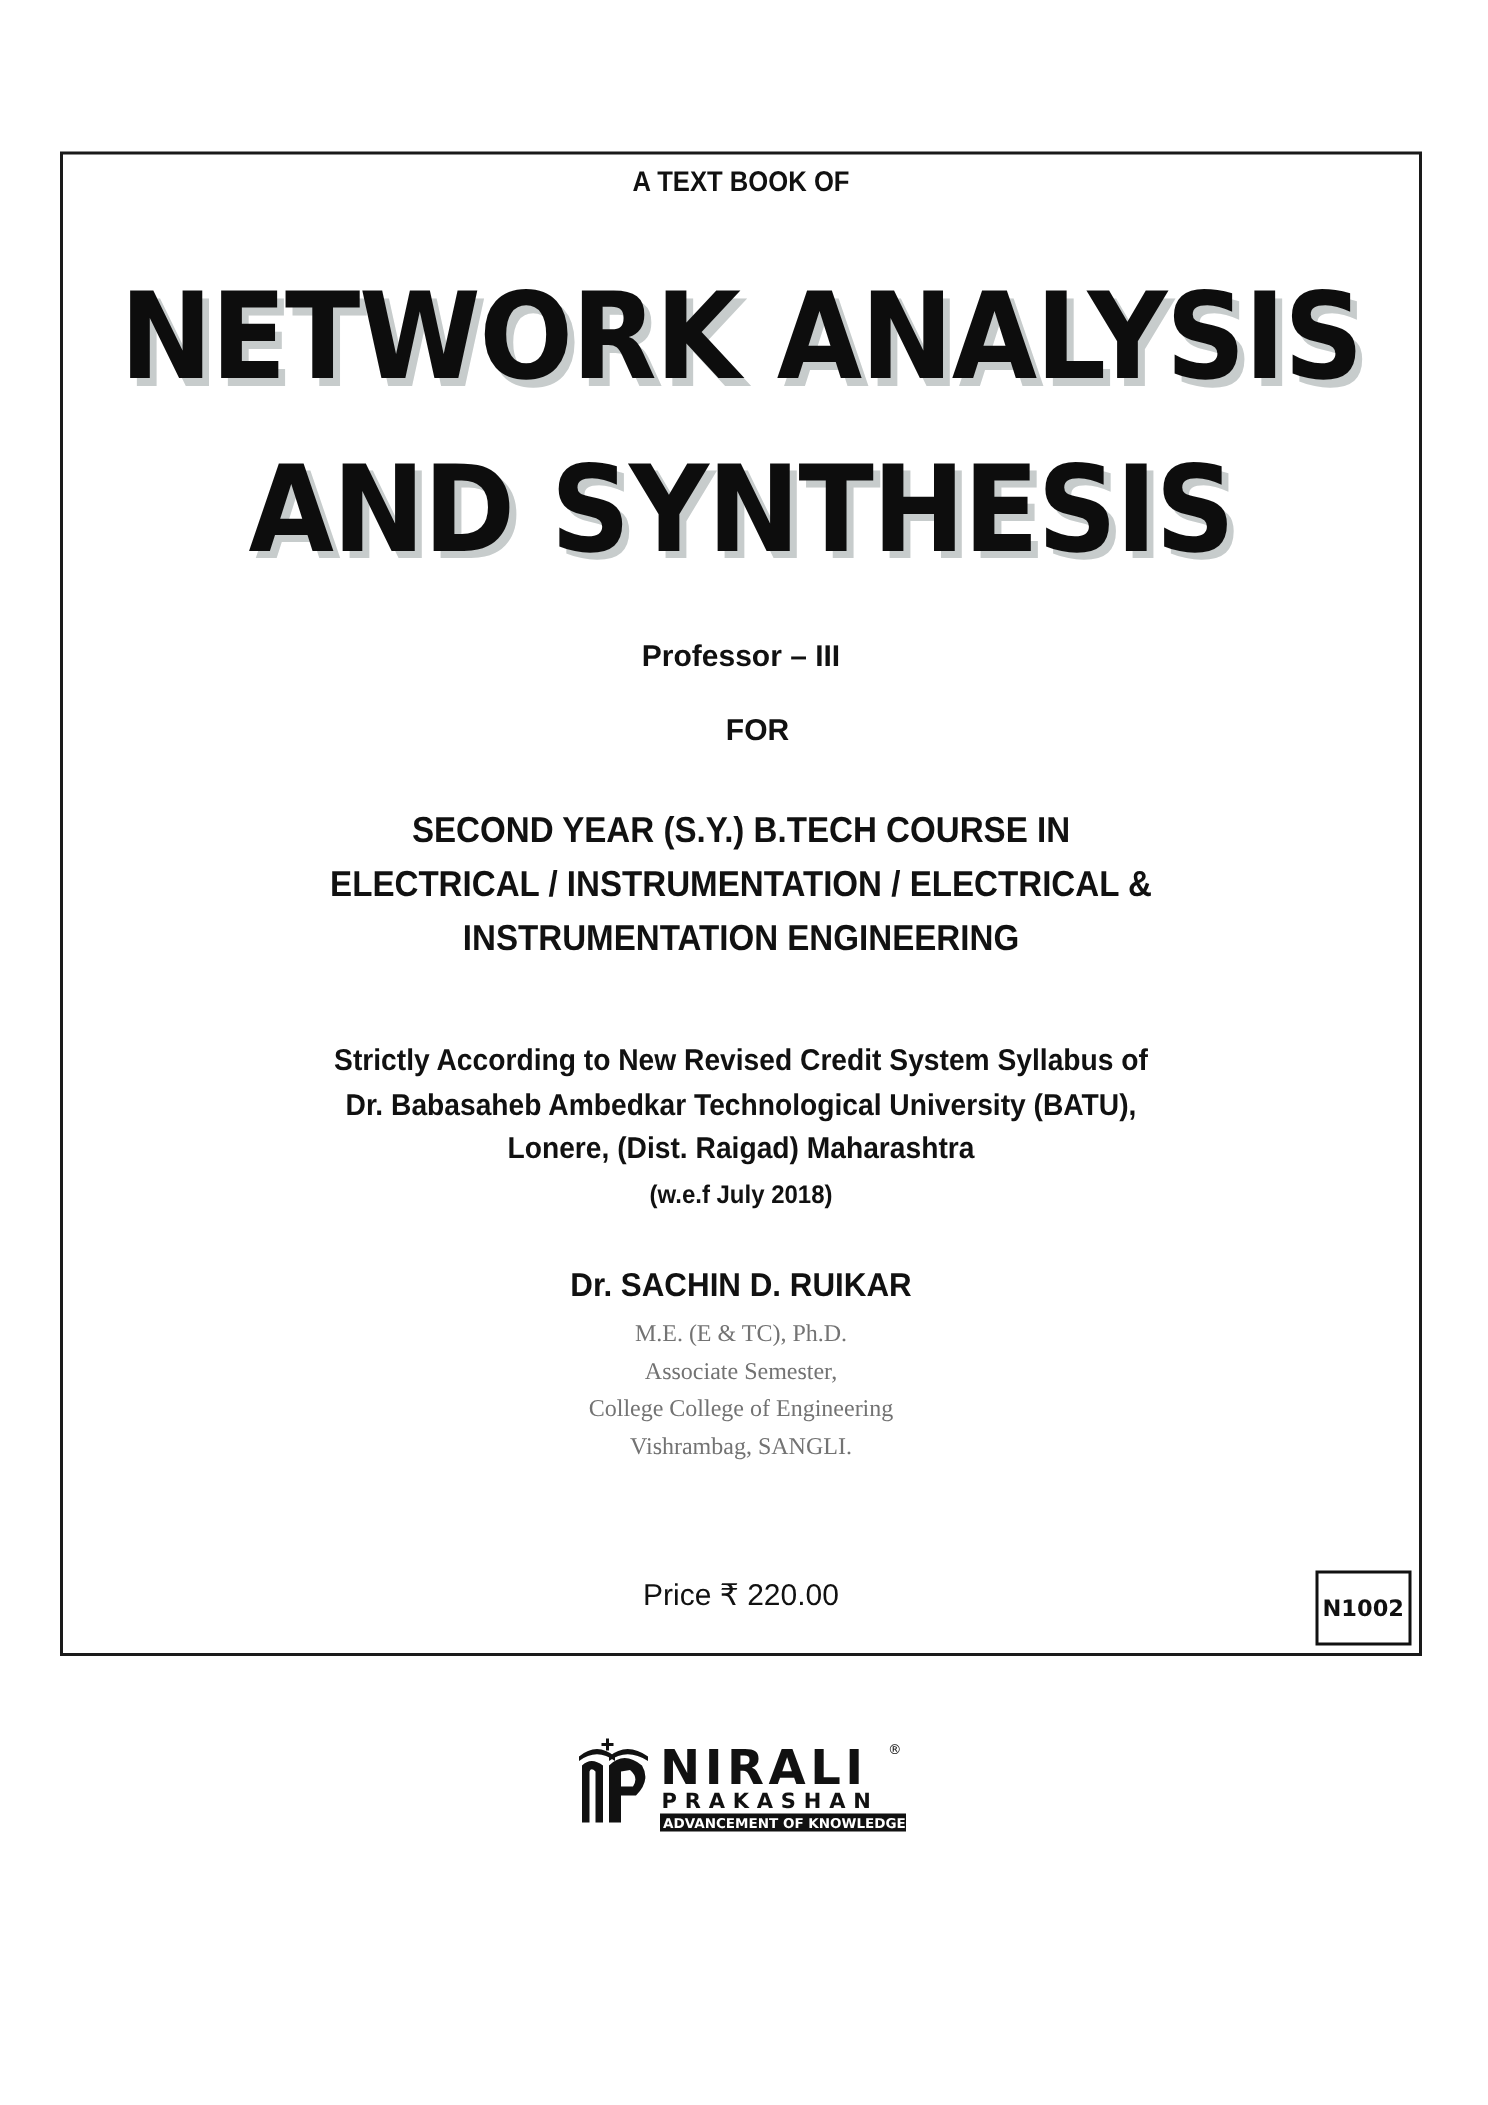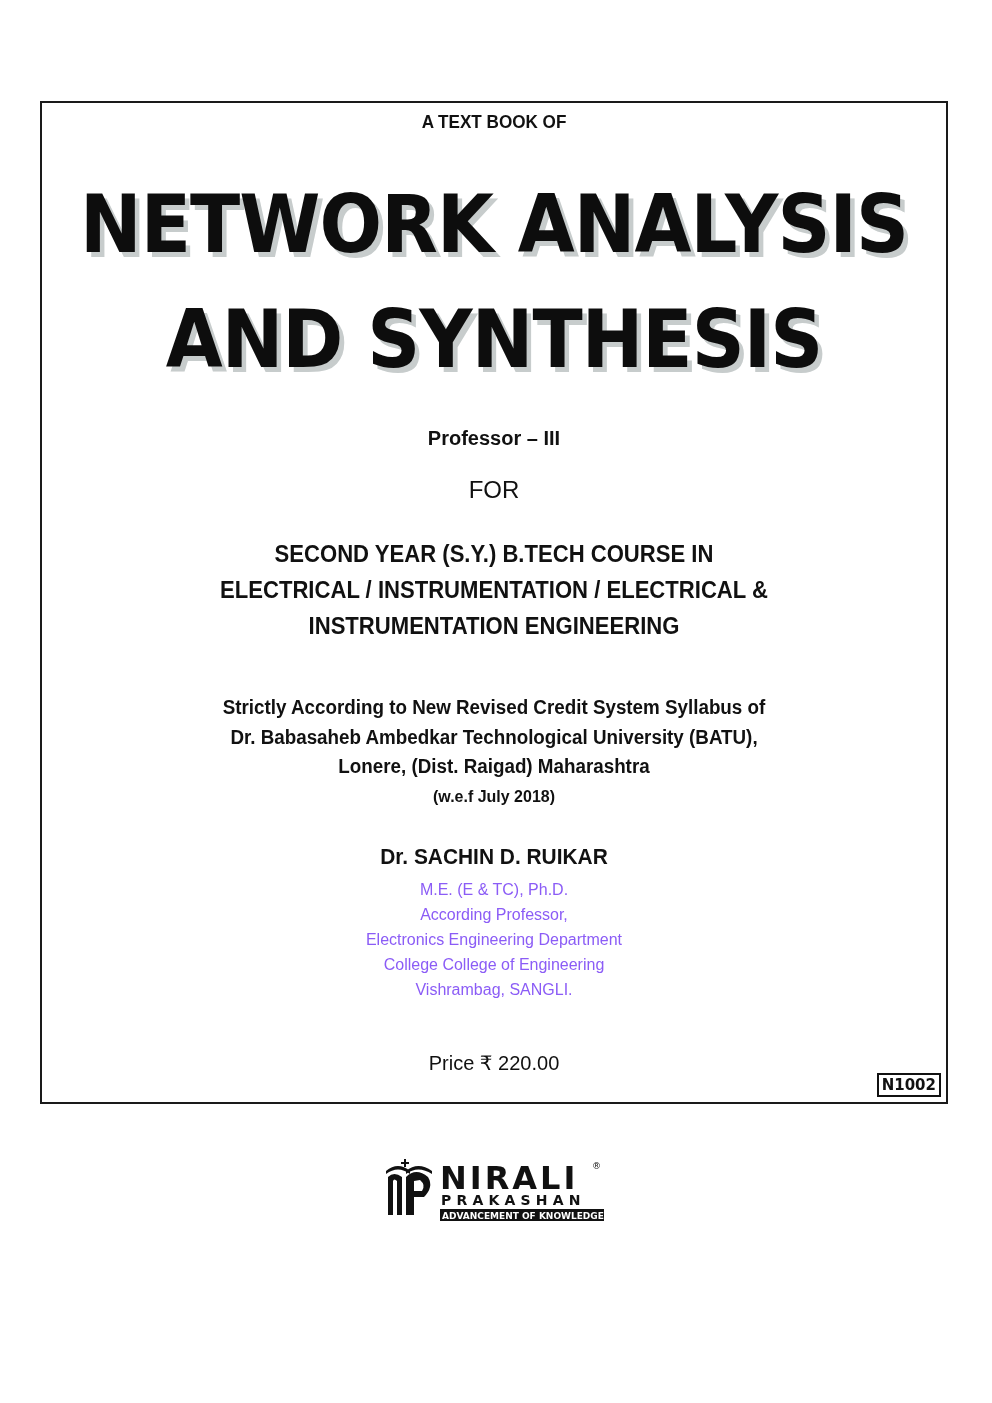--- a/index.html
+++ b/index.html
@@ -7,29 +7,29 @@
            font-family: "Liberation Sans", "DejaVu Sans", sans-serif; color: #111; }
     .frame { position: absolute; left: 40px; top: 101px; width: 908px; height: 1003px;
              border: 2px solid #1a1a1a; box-sizing: border-box; }
     .center { position: absolute; left: 0; width: 100%; text-align: center; }
     .kicker { top: 8px; font-size: 19px; font-weight: bold; letter-spacing: 0px; transform: scaleX(0.9); }
     .title { font-family: "DejaVu Sans", sans-serif; font-weight: bold; font-size: 80px; line-height: 1;
              color: #0d0d0d; text-shadow: 5px 5px 0 #c7cccc; letter-spacing: -1px; transform: scaleX(0.92); }
     .t1 { top: 82px; }
     .t2 { top: 197px; }
     .sem { top: 324px; font-size: 20px; font-weight: bold; }
-    .for { top: 373px; font-size: 24px; font-weight: normal; }
+    .for { top: 373px; font-size: 20px; font-weight: bold; margin-left: 11px; }
     .course { top: 433px; font-size: 24px; font-weight: bold; line-height: 36px; transform: scaleX(0.92); }
     .syll { top: 590px; font-size: 20px; font-weight: bold; line-height: 29.5px; transform: scaleX(0.94); }
     .syll .small { font-size: 17px; }
     .author { top: 741px; font-size: 22px; font-weight: bold; transform: scaleX(0.95); }
-    .creds { top: 774px; font-size: 16px; line-height: 25px; color: #8b5cf6; }
+    .creds { top: 774px; font-size: 16px; line-height: 25px; color: #737373; font-family: Liberation Serif, serif; }
     .price { top: 948px; font-size: 20px; font-weight: normal; text-align: center; }
     .logo { position: absolute; left: 342px; top: 1054px; width: 222px; height: 66px; }
-    .code { position: absolute; right: 5px; bottom: 5px; border: 2px solid #111; padding: 1px 3px;
+    .code { position: absolute; right: 5px; bottom: 5px; border: 2px solid #111; padding: 14px 3px;
             font-family: "DejaVu Sans", sans-serif; font-weight: bold; font-size: 15px; line-height: 18px; }
   </style>
 </head>
 <body>
 
 <div class="frame">
   <div class="center kicker">A TEXT BOOK OF</div>
   <div class="center title t1">NETWORK ANALYSIS</div>
   <div class="center title t2">AND SYNTHESIS</div>
   <div class="center sem">Professor – III</div>
@@ -44,22 +44,21 @@
   <div class="center syll">
     <div>Strictly According to New Revised Credit System Syllabus of</div>
     <div>Dr. Babasaheb Ambedkar Technological University (BATU),</div>
     <div>Lonere, (Dist. Raigad) Maharashtra</div>
     <div class="small">(w.e.f July 2018)</div>
   </div>
 
   <div class="center author">Dr. SACHIN D. RUIKAR</div>
   <div class="center creds">
     <div>M.E. (E &amp; TC), Ph.D.</div>
-    <div>According Professor,</div>
-    <div>Electronics Engineering Department</div>
+    <div>Associate Semester,</div>
     <div>College College of Engineering</div>
     <div>Vishrambag, SANGLI.</div>
   </div>
 
   <div class="center price">Price ₹ 220.00</div>
 
   <div class="logo">
     <svg width="222" height="66" viewBox="0 0 222 66">
 
       <g fill="#111">

